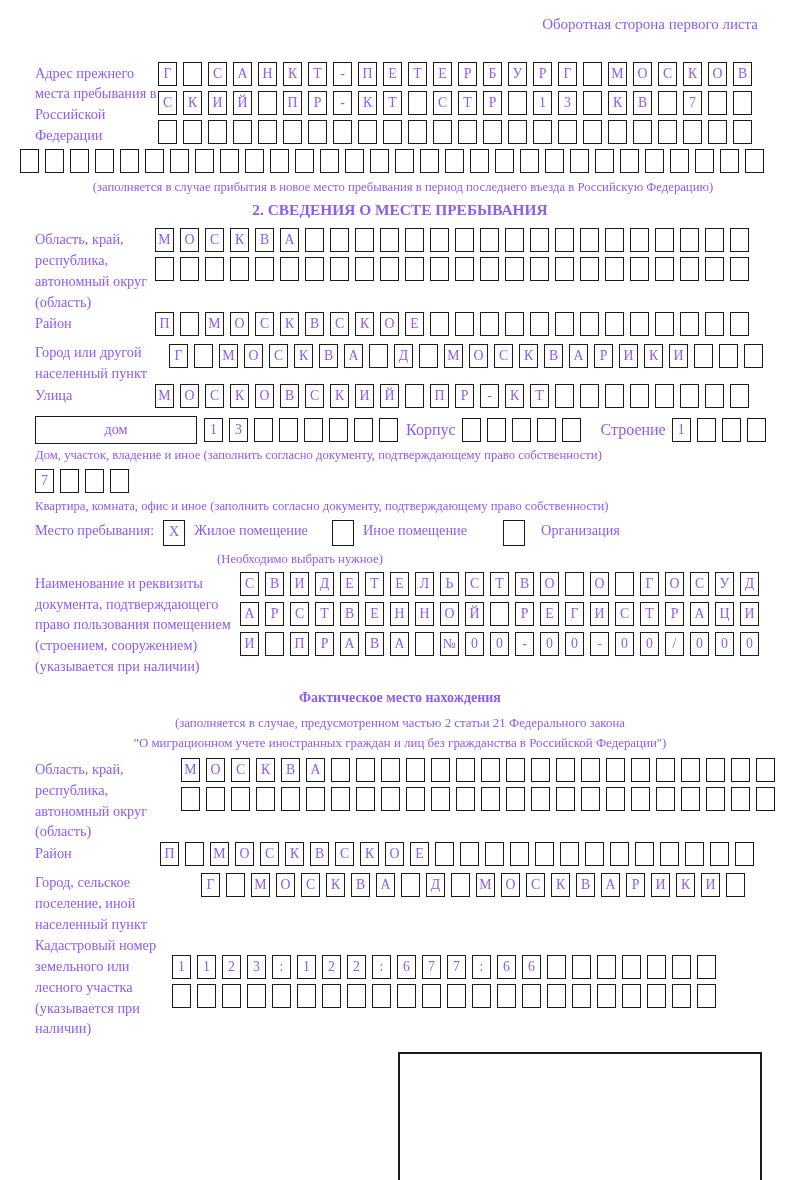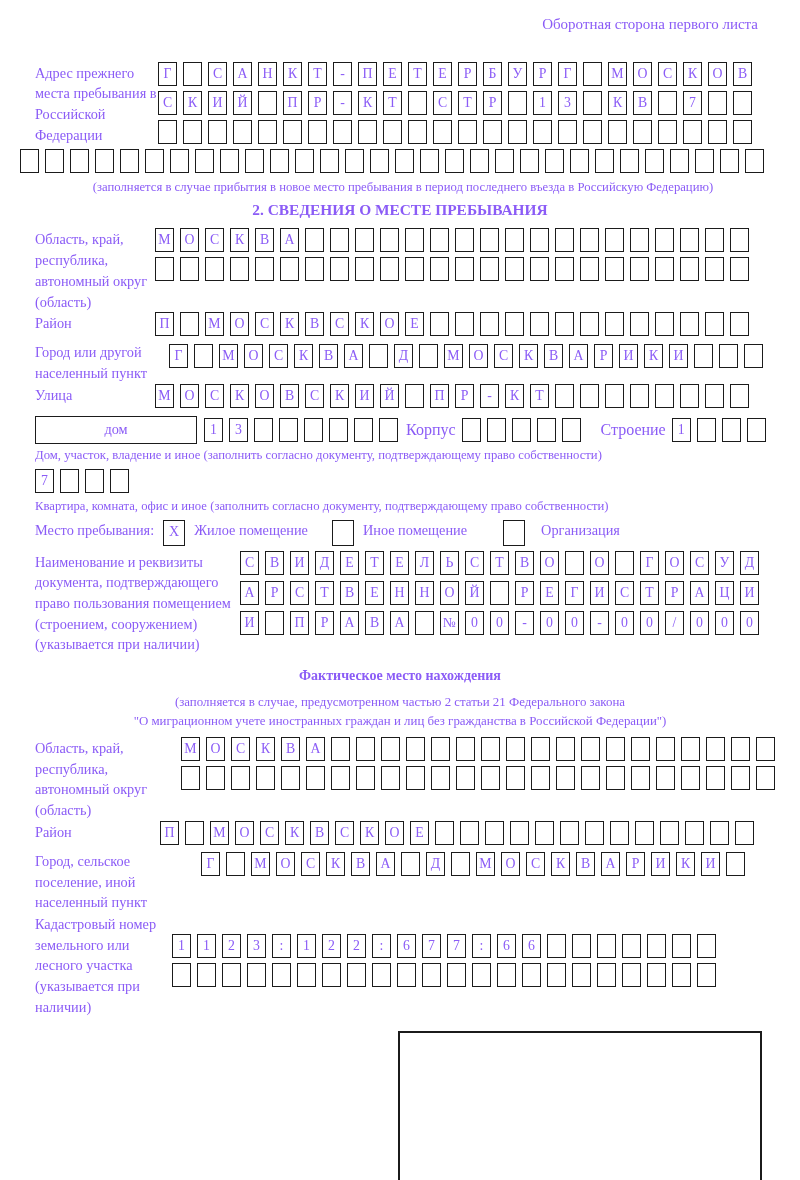--- a/index.html
+++ b/index.html
@@ -370,20 +370,21 @@
 
   <div class="stay-row">
     <span>Место пребывания:</span>
     <span class="checkbox" style="margin-left:9px;">X</span>
     <span class="stay-label">Жилое помещение</span>
     <span class="checkbox gap18"></span>
     <span class="stay-label">Иное помещение</span>
     <span class="checkbox gap28"></span>
     <span class="stay-label" style="margin-left:16px;">Организация</span>
   </div>
+  <div class="caption choose-note">(Необходимо выбрать нужное)</div>
 
   <div class="frow doc-block">
     <div class="lbl w205">Наименование и реквизиты документа, подтверждающего право пользования помещением (строением, сооружением) (указывается при наличии)</div>
     <div class="rows">
       <div class="boxrow">
           <span class="cell">С</span>
           <span class="cell">В</span>
           <span class="cell">И</span>
           <span class="cell">Д</span>
           <span class="cell">Е</span>

